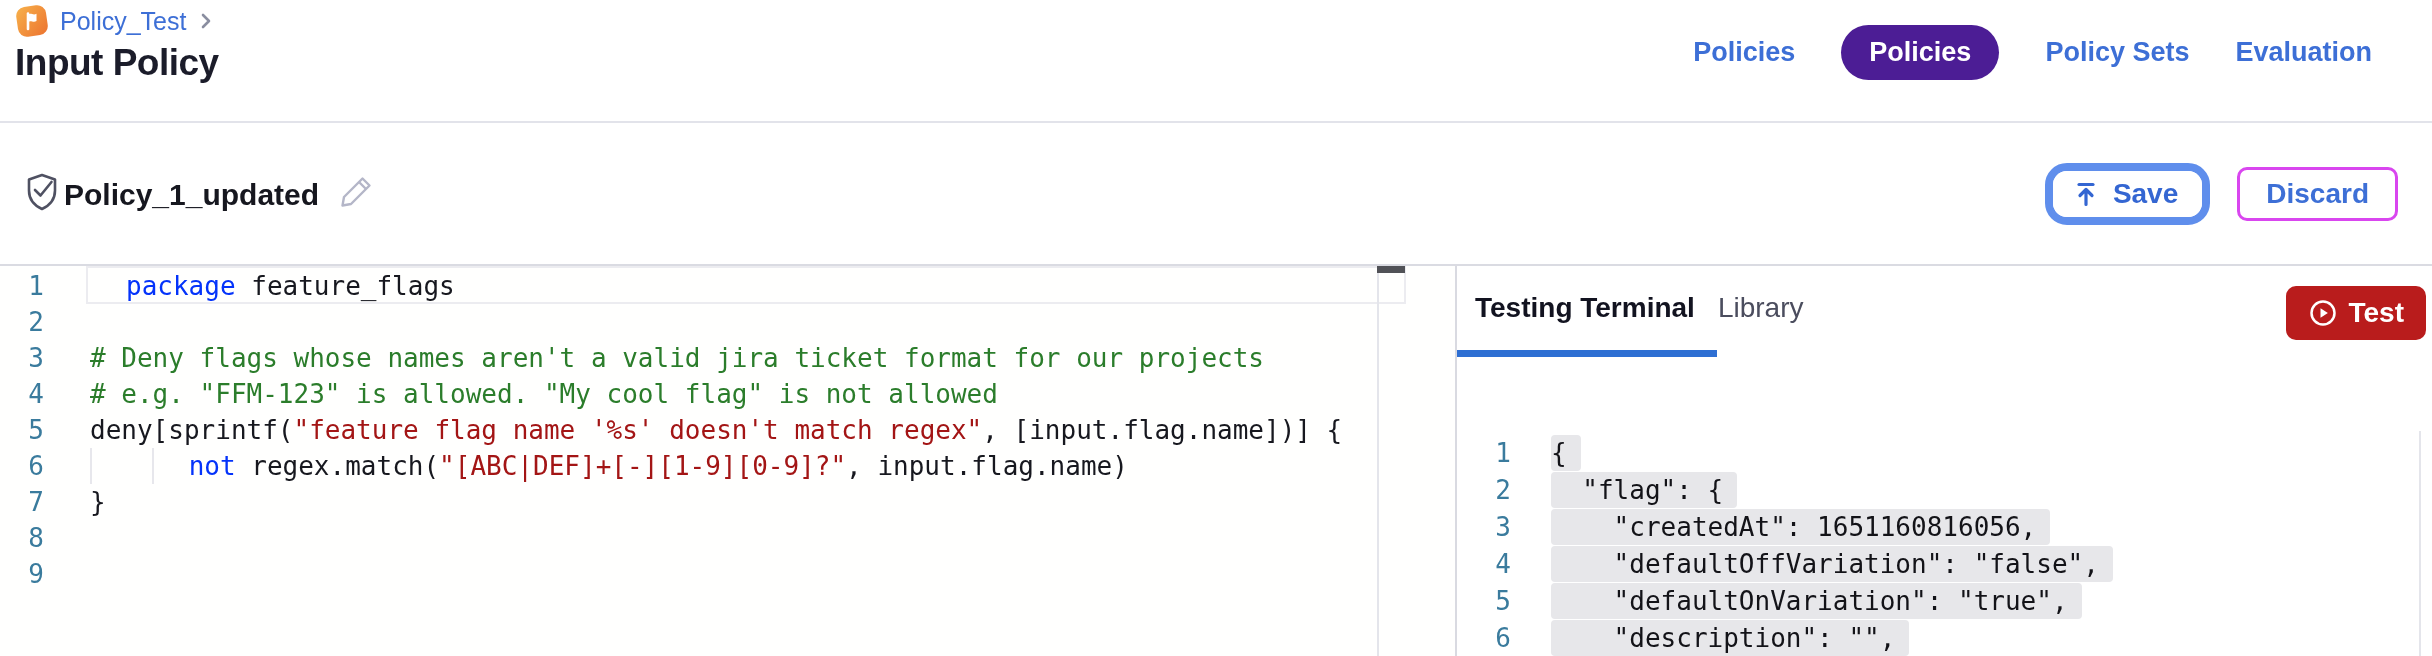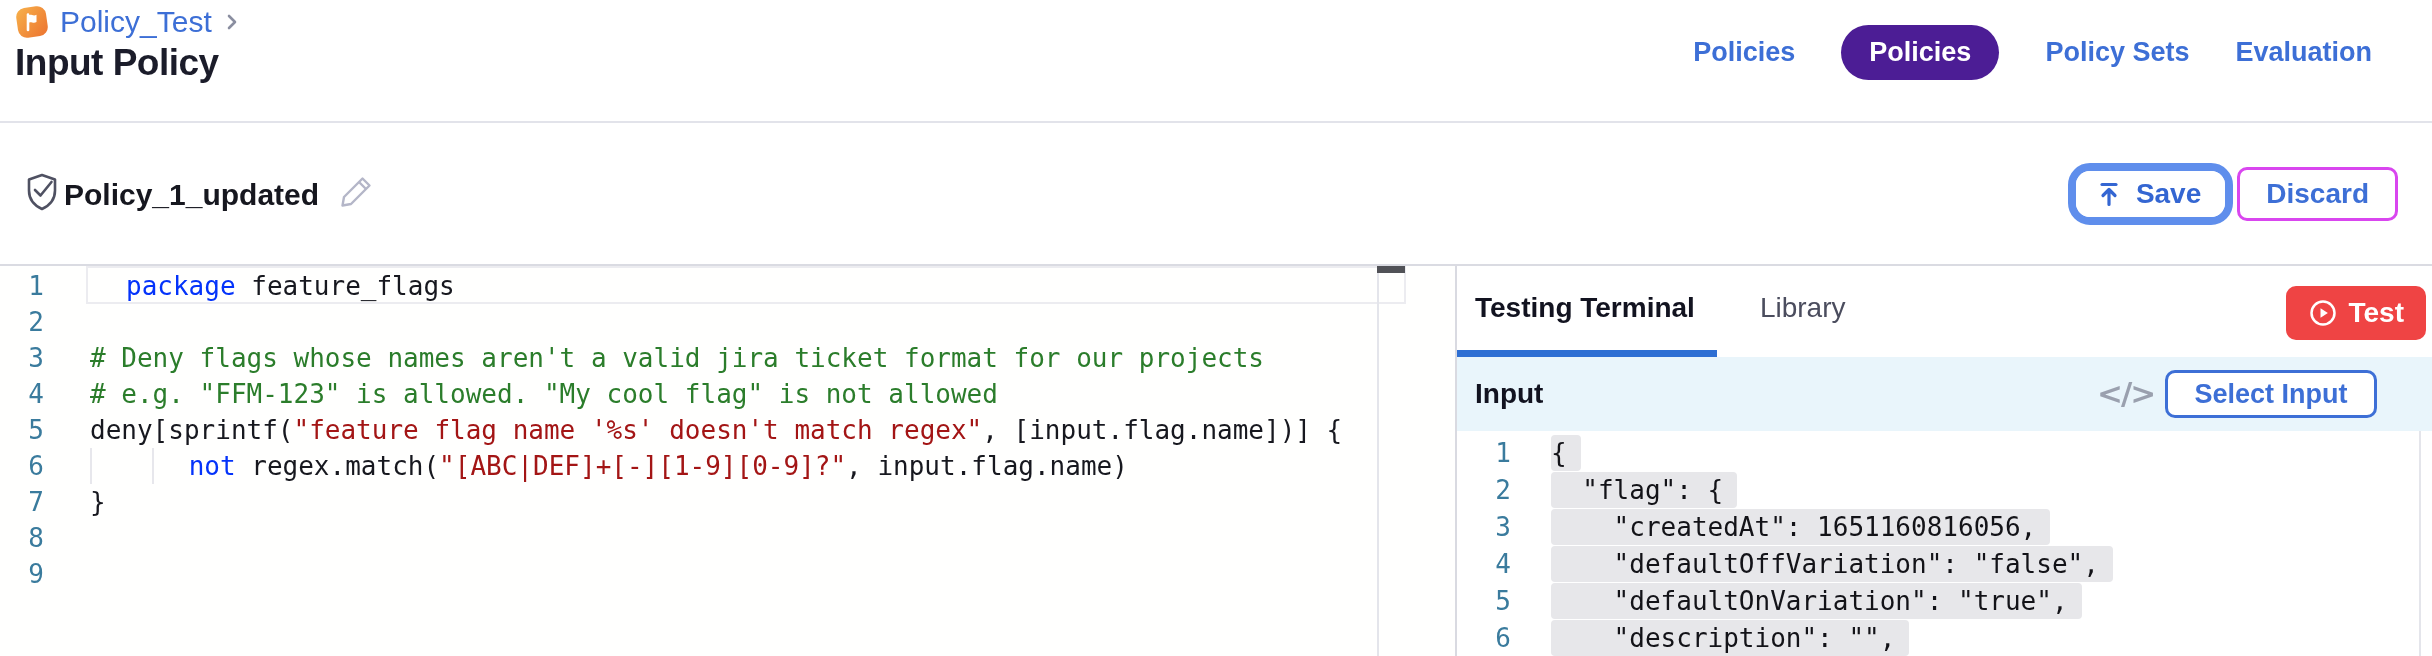--- a/index.html
+++ b/index.html
@@ -2,36 +2,36 @@
 <html><head>
 <meta charset="utf-8">
 <style>
   * { margin:0; padding:0; box-sizing:border-box; }
   html,body { width:2432px; height:656px; background:#fff; overflow:hidden; }
   body { position:relative; font-family:"Liberation Sans", sans-serif; color:#1c1d2b; }
 
   
   .breadcrumb { position:absolute; left:16px; top:5px; display:flex; align-items:center; gap:12px; }
   .brand-icon { width:32px; height:32px; flex:0 0 auto; }
-  .breadcrumb-link { font-size:30px; font-weight:500; color:#3d6fd6; cursor:pointer; }
+  .breadcrumb-link { font-size:25px; font-weight:500; color:#3d6fd6; cursor:pointer; }
   .breadcrumb-sep { display:flex; align-items:center; }
   .page-title { position:absolute; left:15px; top:42px; font-size:37px; font-weight:700; color:#1b1c2a; letter-spacing:-0.5px; }
 
   .top-nav { position:absolute; top:24px; right:60px; display:flex; align-items:center; gap:46px; height:56px; }
   .nav-item { font-size:27px; font-weight:600; color:#3d6fd6; cursor:pointer; white-space:nowrap; }
   .nav-item.active { background:#4c1d95; color:#ffffff; border-radius:999px; padding:12px 28px; }
 
   .header-divider { position:absolute; left:0; top:121px; width:100%; height:2px; background:#e2e3ea; }
 
   
   .policy-shield { position:absolute; left:22px; top:170px; }
   .policy-name { position:absolute; left:64px; top:178px; font-size:30px; font-weight:700; color:#16171f; }
   .edit-pencil { position:absolute; left:336px; top:172px; cursor:pointer; }
 
-  .actions { position:absolute; right:34px; top:163px; display:flex; align-items:center; gap:4px; }
+  .actions { position:absolute; right:34px; top:163px; display:flex; align-items:center; gap:27px; }
   .save-ring { border:8px solid #5f8eec; border-radius:22px; background:#fff; }
   .save-btn { display:flex; align-items:center; gap:12px; background:#fff; border:none; border-radius:14px;
               padding:7px 24px 7px 18px; font-family:inherit; font-size:28px; font-weight:600; color:#3466d2; cursor:pointer; }
   .discard-btn { background:#fff; border:3px solid #d946ef; border-radius:10px; padding:8px 26px;
                  font-family:inherit; font-size:28px; font-weight:600; color:#3d6fd6; cursor:pointer; }
 
   
   .workspace-divider { position:absolute; left:0; top:264px; width:100%; height:2px; background:#dadbe2; }
 
   .code-editor { position:absolute; left:0; top:266px; width:1455px; height:390px; background:#fffffe; overflow:hidden; }
@@ -47,26 +47,26 @@
   .tok-plain   { color:#17181f; }
   .indent-guide { position:absolute; width:2px; height:36px; background:#e7e7ec; }
   .v-scroll-line { position:absolute; left:1377px; top:0; width:2px; height:100%; background:#e4e5eb; }
   .scroll-thumb { position:absolute; left:1377px; top:0; width:28px; height:7px; background:#515257; }
 
   .panel-divider { position:absolute; left:1455px; top:266px; width:2px; height:390px; background:#d9dae1; }
 
   
   .terminal { position:absolute; left:1457px; top:266px; width:975px; height:390px; background:#fff; }
   .tabs-row { position:absolute; left:0; top:0; width:100%; height:90px; }
-  .tabs { position:absolute; left:18px; top:0; height:84px; display:flex; align-items:center; gap:65px; }
+  .tabs { position:absolute; left:18px; top:0; height:84px; display:flex; align-items:center; gap:23px; }
   .term-tab { font-size:28px; font-weight:500; color:#4b4d5e; cursor:pointer; white-space:nowrap; }
   .term-tab.active { font-weight:700; color:#121320; }
   .tab-underline { position:absolute; left:0; top:84px; width:260px; height:7px; background:#2e6fd3; }
   .test-btn { position:absolute; right:6px; top:20px; height:54px; display:flex; align-items:center; gap:11px;
-              background:#ef4444; color:#fff; border:none; border-radius:10px; padding:0 22px;
+              background:#b91c1c; color:#fff; border:none; border-radius:10px; padding:0 22px;
               font-family:inherit; font-size:28px; font-weight:700; cursor:pointer; }
 
   .input-bar { position:absolute; left:0; top:91px; width:100%; height:74px; background:#e9f5fb; }
   .input-label { position:absolute; left:18px; top:21px; font-size:28px; font-weight:600; color:#121320; }
   .code-toggle { position:absolute; left:640px; top:18px; font-size:31px; font-weight:700; letter-spacing:-2px;
                  color:#9aa0ae; cursor:pointer; font-family:"DejaVu Sans", sans-serif; }
   .select-input-btn { position:absolute; left:708px; top:13px; width:212px; height:48px; background:#fff;
                       border:3px solid #3d6fd6; border-radius:10px; color:#3d6fd6; font-family:inherit;
                       font-size:27px; font-weight:600; cursor:pointer; }
 
@@ -177,25 +177,20 @@
     <div class="tab-underline"></div>
     <button class="test-btn">
       <svg width="30" height="30" viewBox="0 0 30 30">
         <circle cx="15" cy="15" r="11.5" fill="none" stroke="#ffffff" stroke-width="2.5"></circle>
         <path d="M12.5 10.2v9.6l7.4-4.8z" fill="#ffffff"></path>
       </svg>
       <span>Test</span>
     </button>
   </div>
 
-  <div class="input-bar">
-    <span class="input-label">Input</span>
-    <span class="code-toggle">&lt;/&gt;</span>
-    <button class="select-input-btn">Select Input</button>
-  </div>
 
   <div class="json-editor mono">
     <div class="json-gutter">
         <div class="gutter-num mono">1</div>
         <div class="gutter-num mono">2</div>
         <div class="gutter-num mono">3</div>
         <div class="gutter-num mono">4</div>
         <div class="gutter-num mono">5</div>
         <div class="gutter-num mono">6</div>
       </div>

